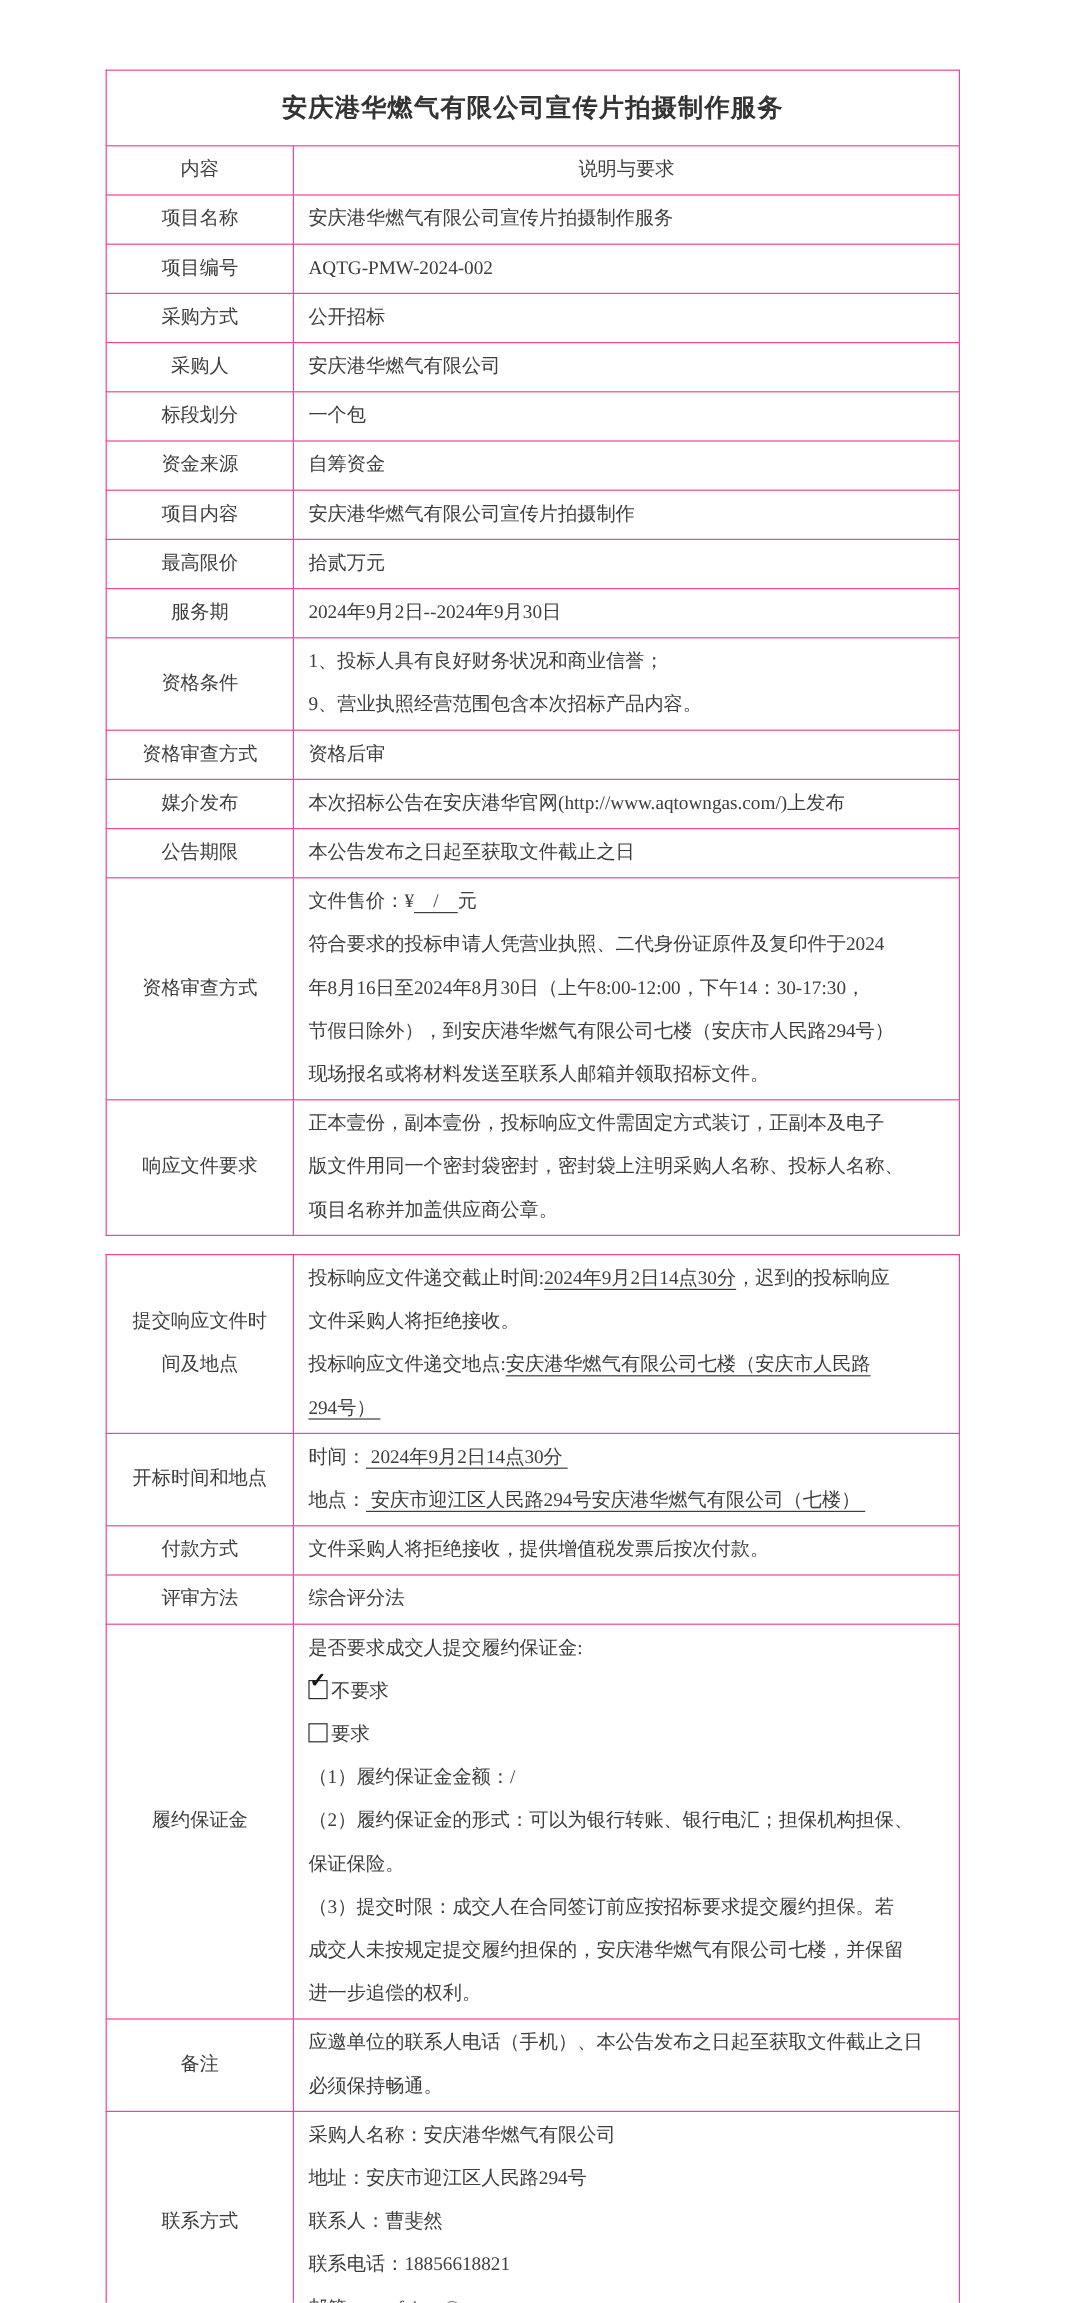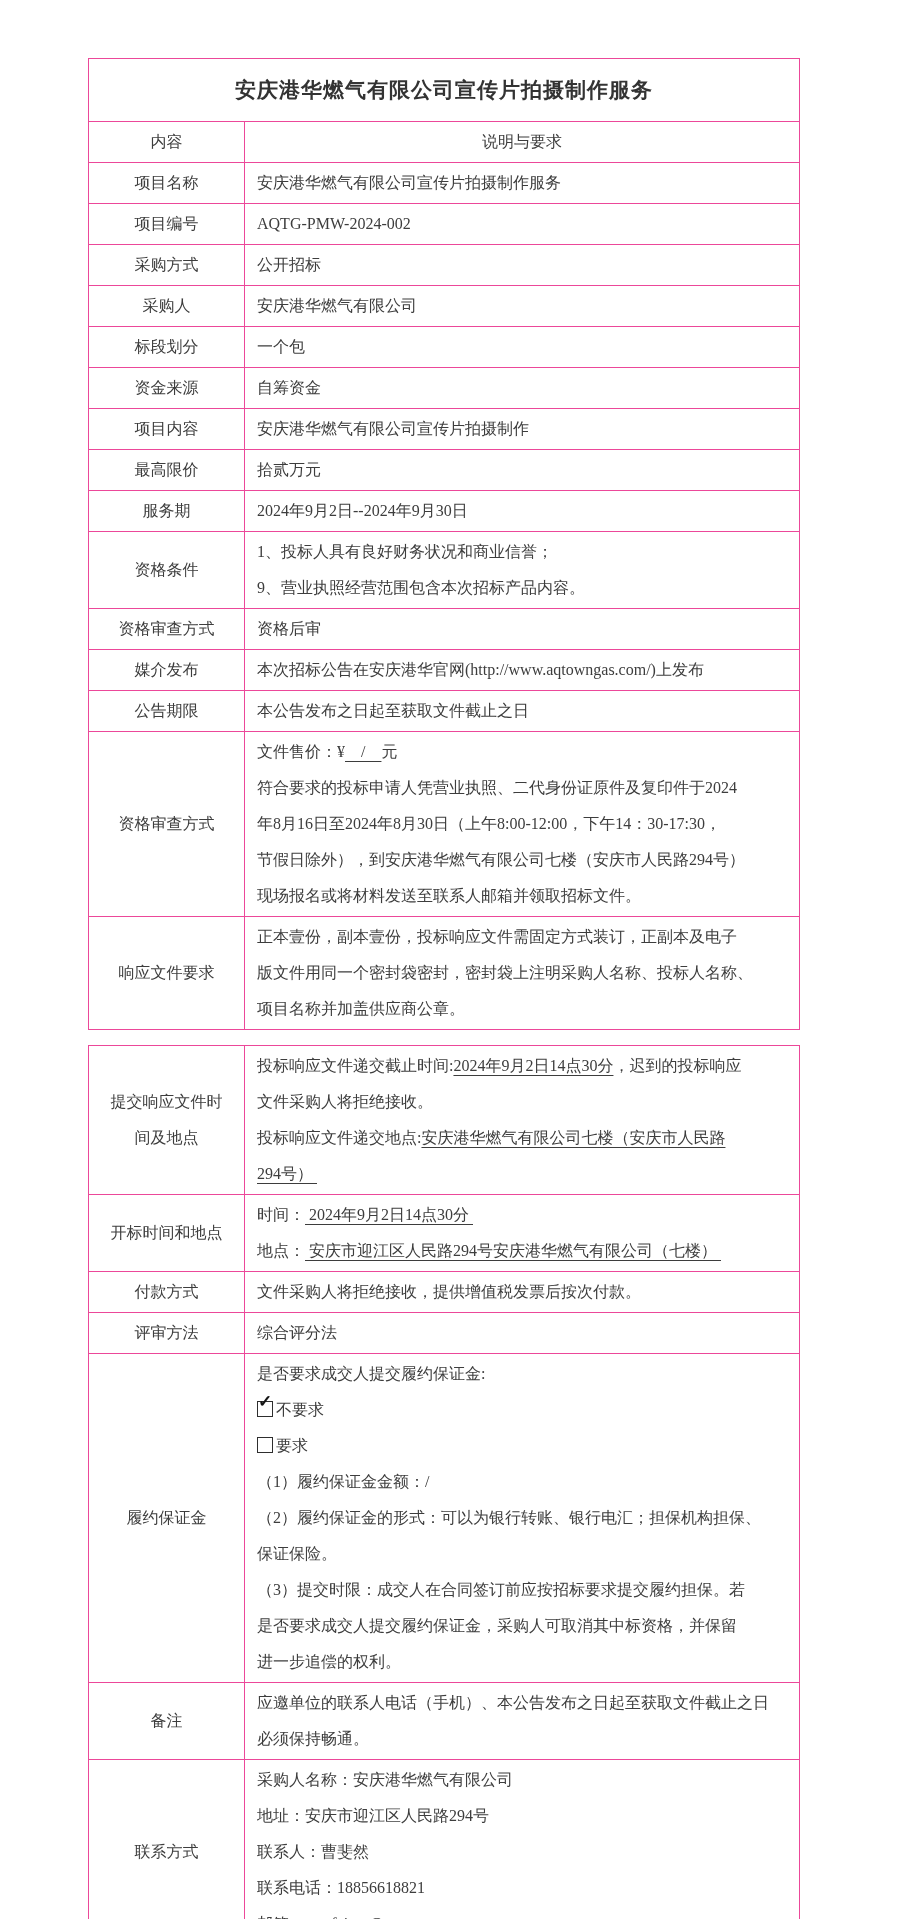--- a/index.html
+++ b/index.html
@@ -279,21 +279,21 @@
             <div>履约保证金</div>
           </td>
           <td class="content">
             <div class="line"><span>是否要求成交人提交履约保证金:</span></div>
             <div class="line"><span class="cb checked"><span class="mark">✓</span></span><span>不要求</span></div>
             <div class="line"><span class="cb"></span><span>要求</span></div>
             <div class="line"><span>（1）履约保证金金额：/</span></div>
             <div class="line"><span>（2）履约保证金的形式：可以为银行转账、银行电汇；担保机构担保、</span></div>
             <div class="line"><span>保证保险。</span></div>
             <div class="line"><span>（3）提交时限：成交人在合同签订前应按招标要求提交履约担保。若</span></div>
-            <div class="line"><span>是否要求成交人提交履约保证金，采购人可取消其中标资格，并保留</span></div>
+            <div class="line"><span>成交人未按规定提交履约担保的，安庆港华燃气有限公司七楼，并保留</span></div>
             <div class="line"><span>进一步追偿的权利。</span></div>
           </td>
         </tr>
         <tr>
           <td class="label">
             <div>备注</div>
           </td>
           <td class="content">
             <div class="line"><span>应邀单位的联系人电话（手机）、本公告发布之日起至获取文件截止之日</span></div>
             <div class="line"><span>必须保持畅通。</span></div>

